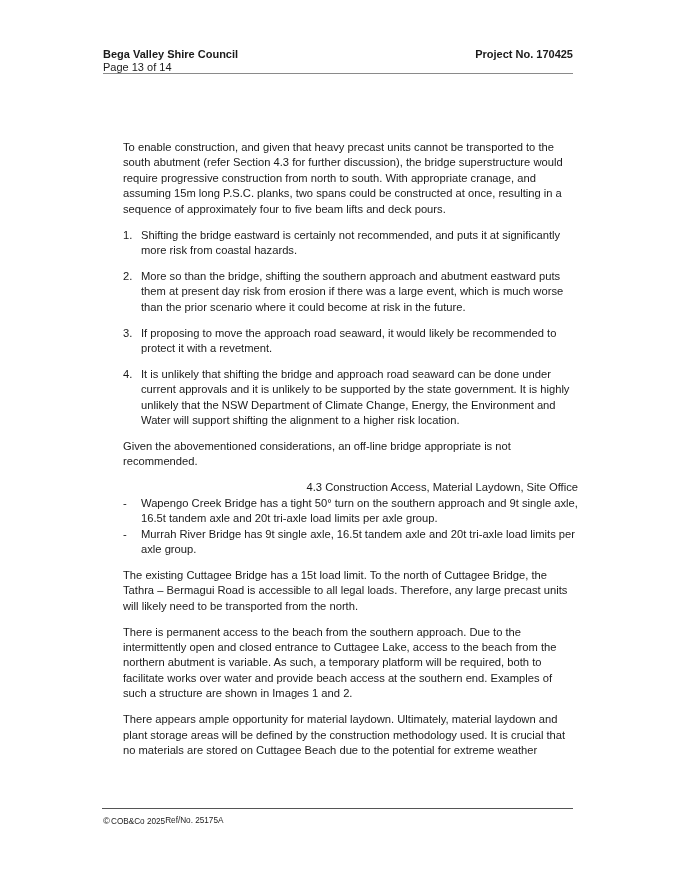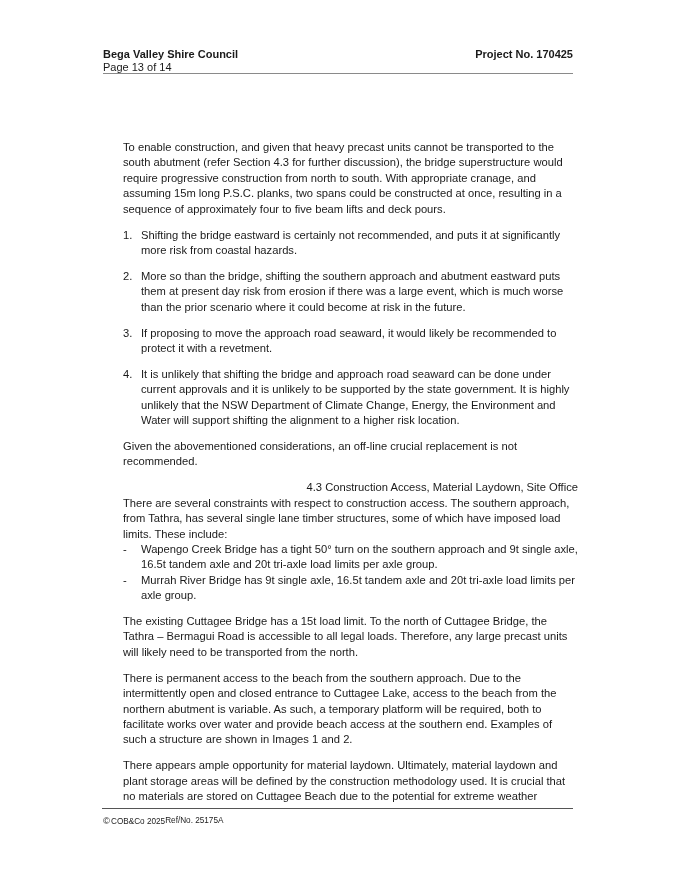--- a/index.html
+++ b/index.html
@@ -57,24 +57,23 @@
       <li>
         <span class="num">3.</span>
         <span class="txt">If proposing to move the approach road seaward, it would likely be recommended to protect it with a revetment.</span>
       </li>
       <li>
         <span class="num">4.</span>
         <span class="txt">It is unlikely that shifting the bridge and approach road seaward can be done under current approvals and it is unlikely to be supported by the state government. It is highly unlikely that the NSW Department of Climate Change, Energy, the Environment and Water will support shifting the alignment to a higher risk location.</span>
       </li>
     </ol>
 
-    <p>Given the abovementioned considerations, an off-line crucial replacement is not recommended.</p>
+    <p>Given the abovementioned considerations, an off-line bridge appropriate is not recommended.</p>
 
     <div class="h3">4.3 Construction Access, Material Laydown, Site Office</div>
-    <p class="p-tight">There are several constraints with respect to construction access. The southern approach, from Tathra, has several single lane timber structures, some of which have imposed load limits. These include:</p>
 
     <ul class="dlist">
       <li>
         <span class="dash">-</span>
         <span class="txt">Wapengo Creek Bridge has a tight 50° turn on the southern approach and 9t single axle, 16.5t tandem axle and 20t tri-axle load limits per axle group.</span>
       </li>
       <li>
         <span class="dash">-</span>
         <span class="txt">Murrah River Bridge has 9t single axle, 16.5t tandem axle and 20t tri-axle load limits per axle group.</span>
       </li>

